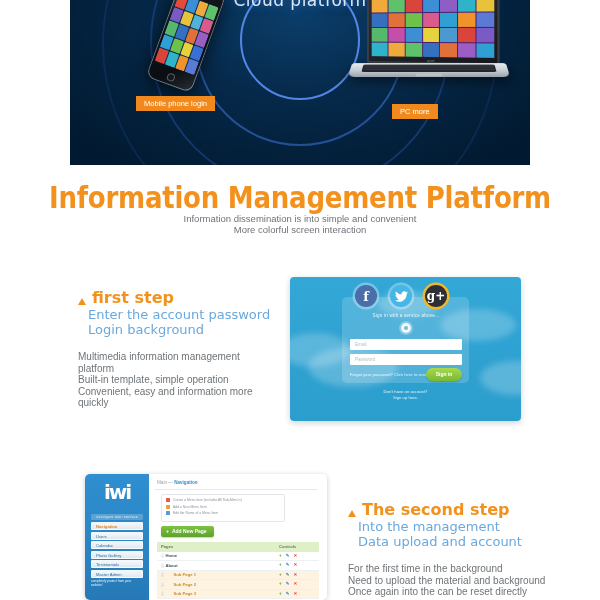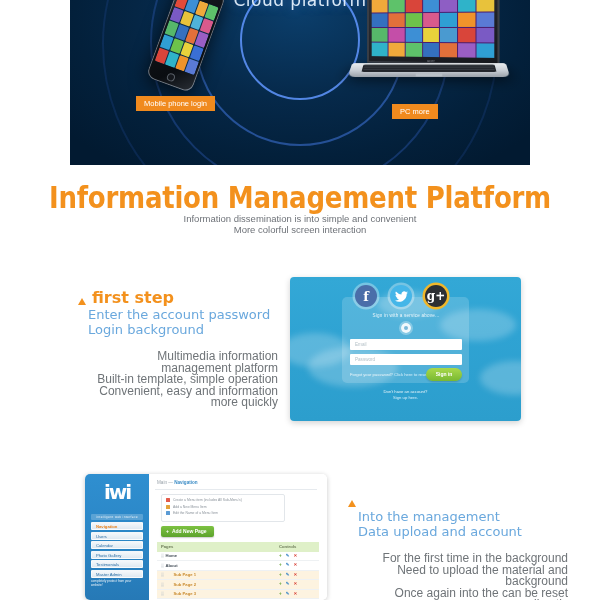--- a/index.html
+++ b/index.html
@@ -108,21 +108,21 @@
 
   
   .step { position: absolute; }
   .step-head { display: flex; align-items: flex-end; gap: 4px; }
   .tri {
     width: 0; height: 0; border-left: 4px solid transparent; border-right: 4px solid transparent;
     border-bottom: 7px solid #f3911d; margin-right: 2px; margin-bottom: 2px;
   }
   .step-title { color: #f3911d; font-size: 16px; font-weight: bold; font-family:"DejaVu Sans",sans-serif; }
   .step-sub { color: #6aa8dd; font-size: 13px; margin-left: 10px; line-height: 15px; font-family:"DejaVu Sans",sans-serif; }
-  .step-body { color: #6f7478; font-size: 12px; line-height: 11.5px; margin-left: 10px; margin-top: 14px; text-align: right; }
+  .step-body { color: #6f7478; font-size: 10px; line-height: 11.5px; margin-top: 14px; }
 
   .step1 { left: 78px; top: 288px; width: 200px; }
   .step2 { left: 348px; top: 500px; width: 220px; }
 
   
   .login {
     position: absolute; left: 290px; top: 277px; width: 231px; height: 144px;
     border-radius: 4px; overflow: hidden;
     background: linear-gradient(180deg,#33a8d6 0%,#2fa3d3 40%,#2c9ecd 100%);
     box-shadow: 0 2px 6px rgba(0,0,0,.18);
@@ -497,20 +497,21 @@
           
           
         </div>
       </div>
     </div>
   </div>
 
   <div class="step step2">
     <div class="step-head">
       <span class="tri"></span>
+      <span class="step-title">The second step</span>
     </div>
     <div class="step-sub">Into the management</div>
     <div class="step-sub">Data upload and account</div>
     <div class="step-body">
       <div>For the first time in the background</div>
       <div>Need to upload the material and background</div>
       <div>Once again into the can be reset directly</div>
     </div>
   </div>
 

